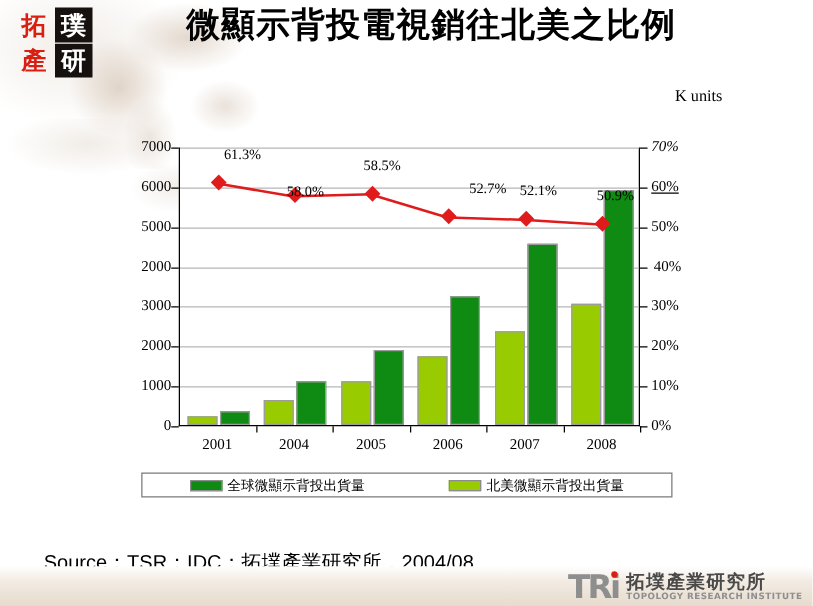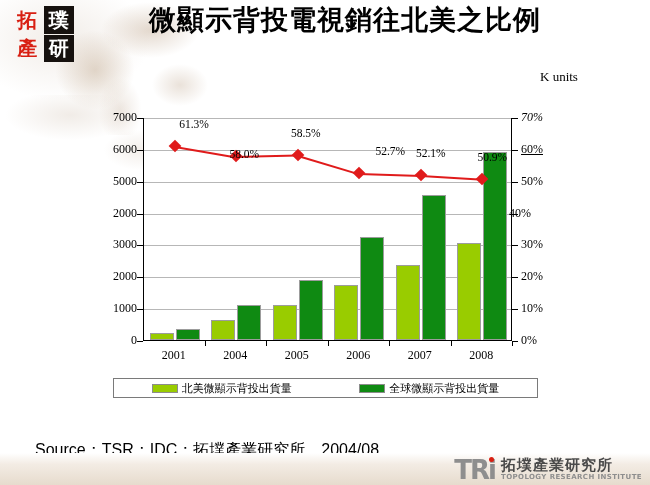--- a/index.html
+++ b/index.html
@@ -251,21 +251,21 @@
     <div class="axis-label-left" style="left: 93px; top: 10px;">7000</div>
     <div class="tickmark-l" style="top: 18px;"></div>
     <div class="axis-label-right" style="left: 521px; top: 233px;">0%</div>
     <div class="tickmark-r" style="top: 241px;"></div>
     <div class="axis-label-right" style="left: 521px; top: 201.143px;">10%</div>
     <div class="tickmark-r" style="top: 209.143px;"></div>
     <div class="axis-label-right" style="left: 521px; top: 169.286px;">20%</div>
     <div class="tickmark-r" style="top: 177.286px;"></div>
     <div class="axis-label-right" style="left: 521px; top: 137.429px;">30%</div>
     <div class="tickmark-r" style="top: 145.429px;"></div>
-    <div class="axis-label-right" style="left: 509px; top: 105.571px;">40%</div>
+    <div class="axis-label-right" style="left: 523px; top: 105.571px;">40%</div>
     <div class="tickmark-r" style="top: 113.571px;"></div>
     <div class="axis-label-right" style="left: 521px; top: 73.7143px;">50%</div>
     <div class="tickmark-r" style="top: 81.7143px;"></div>
     <div class="axis-label-right" style="left: 521px; top: 41.8571px; text-decoration: underline;">60%</div>
     <div class="tickmark-r" style="top: 49.8571px;"></div>
     <div class="axis-label-right" style="left: 521px; top: 10px; font-style: italic;">70%</div>
     <div class="tickmark-r" style="top: 18px;"></div>
     <div class="xtick" style="left: 204.5px;"></div>
     <div class="xlabel" style="left: 143.75px;">2001</div>
     <div class="xtick" style="left: 266px;"></div>
@@ -275,26 +275,26 @@
     <div class="xtick" style="left: 389px;"></div>
     <div class="xlabel" style="left: 328.25px;">2006</div>
     <div class="xtick" style="left: 450.5px;"></div>
     <div class="xlabel" style="left: 389.75px;">2007</div>
     <div class="xtick" style="left: 512px;"></div>
     <div class="xlabel" style="left: 451.25px;">2008</div>
   </div>
 
 <div id="legend">
   <div class="leg-item">
+    <span class="leg-swatch" style="background:#0f8a12"></span>
+    <span class="leg-text">全球微顯示背投出貨量</span>
+  </div>
+  <div class="leg-item">
     <span class="leg-swatch" style="background:#99cc00"></span>
     <span class="leg-text">北美微顯示背投出貨量</span>
-  </div>
-  <div class="leg-item">
-    <span class="leg-swatch" style="background:#0f8a12"></span>
-    <span class="leg-text">全球微顯示背投出貨量</span>
   </div>
 </div>
 
 <div id="source">Source：TSR；IDC；拓墣產業研究所，2004/08</div>
 
 <div id="footerbar">
   <div id="tri">
     <div id="tri-mark">
       <span>TRi</span>
       <span id="tri-dot"></span>

